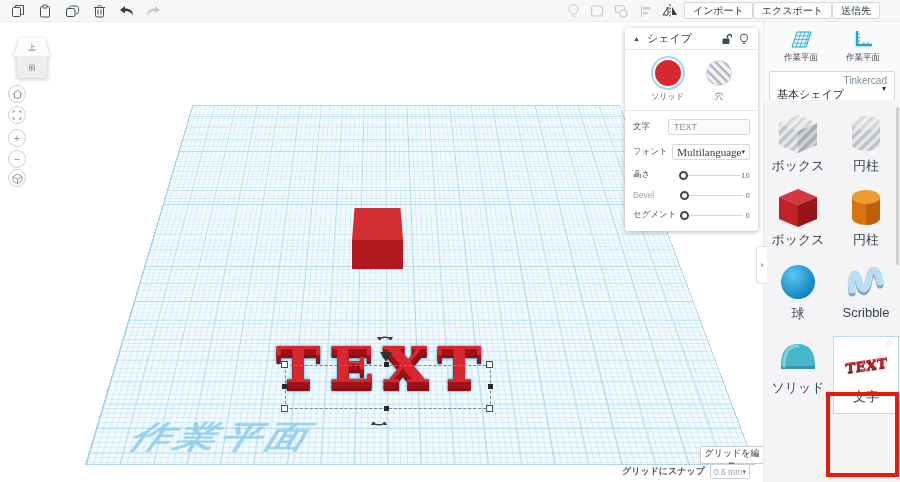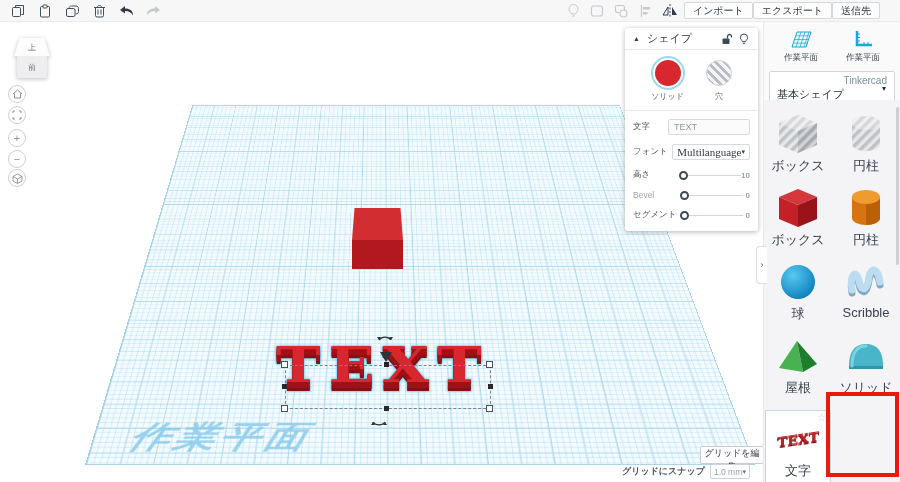--- a/index.html
+++ b/index.html
@@ -266,21 +266,21 @@
   <div class="nav-btn" style="top:147px">
       <svg width="11" height="11" viewBox="0 0 11 11">
         <path d="M5.5 1 L10 3.5 L5.5 6 L1 3.5 Z M1 3.5 V8 L5.5 10.5 L10 8 V3.5 M5.5 6 V10.5" fill="none" stroke="#8a9099" stroke-width=".9"></path>
       </svg>
     </div>
 
   <button class="grid-edit-btn">グリッドを編集</button>
   <div class="snap-row">
     <span class="snap-label">グリッドにスナップ</span>
     <div class="snap-select">
-      <span>1.0 mm</span>
+      <span>0.6 mm</span>
       <span class="caret">▾</span>
     </div>
   </div>
 </div>
 
 <div class="inspector">
   <div class="insp-head">
     <span class="insp-tri">▲</span>
     <span class="insp-title">シェイプ</span>
     <span class="ic">
@@ -427,29 +427,20 @@
           <svg width="44" height="40" viewBox="0 0 44 40">
             <path d="M8 31 C5 13 13 11 15 22 C17 33 23 33 25 18 C27 7 34 9 36 23" fill="none" stroke="#7fa8c6" stroke-width="7" stroke-linecap="round"></path>
             <path d="M8 28 C5 10 13 8 15 19 C17 30 23 30 25 15 C27 4 34 6 36 20" fill="none" stroke="#bcdcf0" stroke-width="7" stroke-linecap="round"></path>
           </svg>
         </span>
       <span class="g-label">Scribble</span>
     </div>
     <div class="g-cell">
       <span class="g-icon">
           <svg width="44" height="40" viewBox="0 0 44 40">
-            <polygon points="21,5 3,32 27,36" fill="#4ab152"></polygon>
-            <polygon points="21,5 27,36 41,28" fill="#1e7e2e"></polygon>
-          </svg>
-        </span>
-      <span class="g-label">屋根</span>
-    </div>
-    <div class="g-cell">
-      <span class="g-icon">
-          <svg width="44" height="40" viewBox="0 0 44 40">
             <path d="M5 33 L5 30 C5 14 12 8 22 8 C32 8 39 14 39 30 L39 33 Z" fill="#49b5c8"></path>
             <path d="M5 33 h34 v-3 h-34 Z" fill="#3295a9"></path>
             <path d="M8 30 C8 16 14 10 22 10" fill="none" stroke="#7fd2e0" stroke-width="3" stroke-linecap="round"></path>
           </svg>
         </span>
       <span class="g-label">ソリッド</span>
     </div>
     <div class="g-cell g-card">
       <span class="star">☆</span>
       <span class="g-icon">

